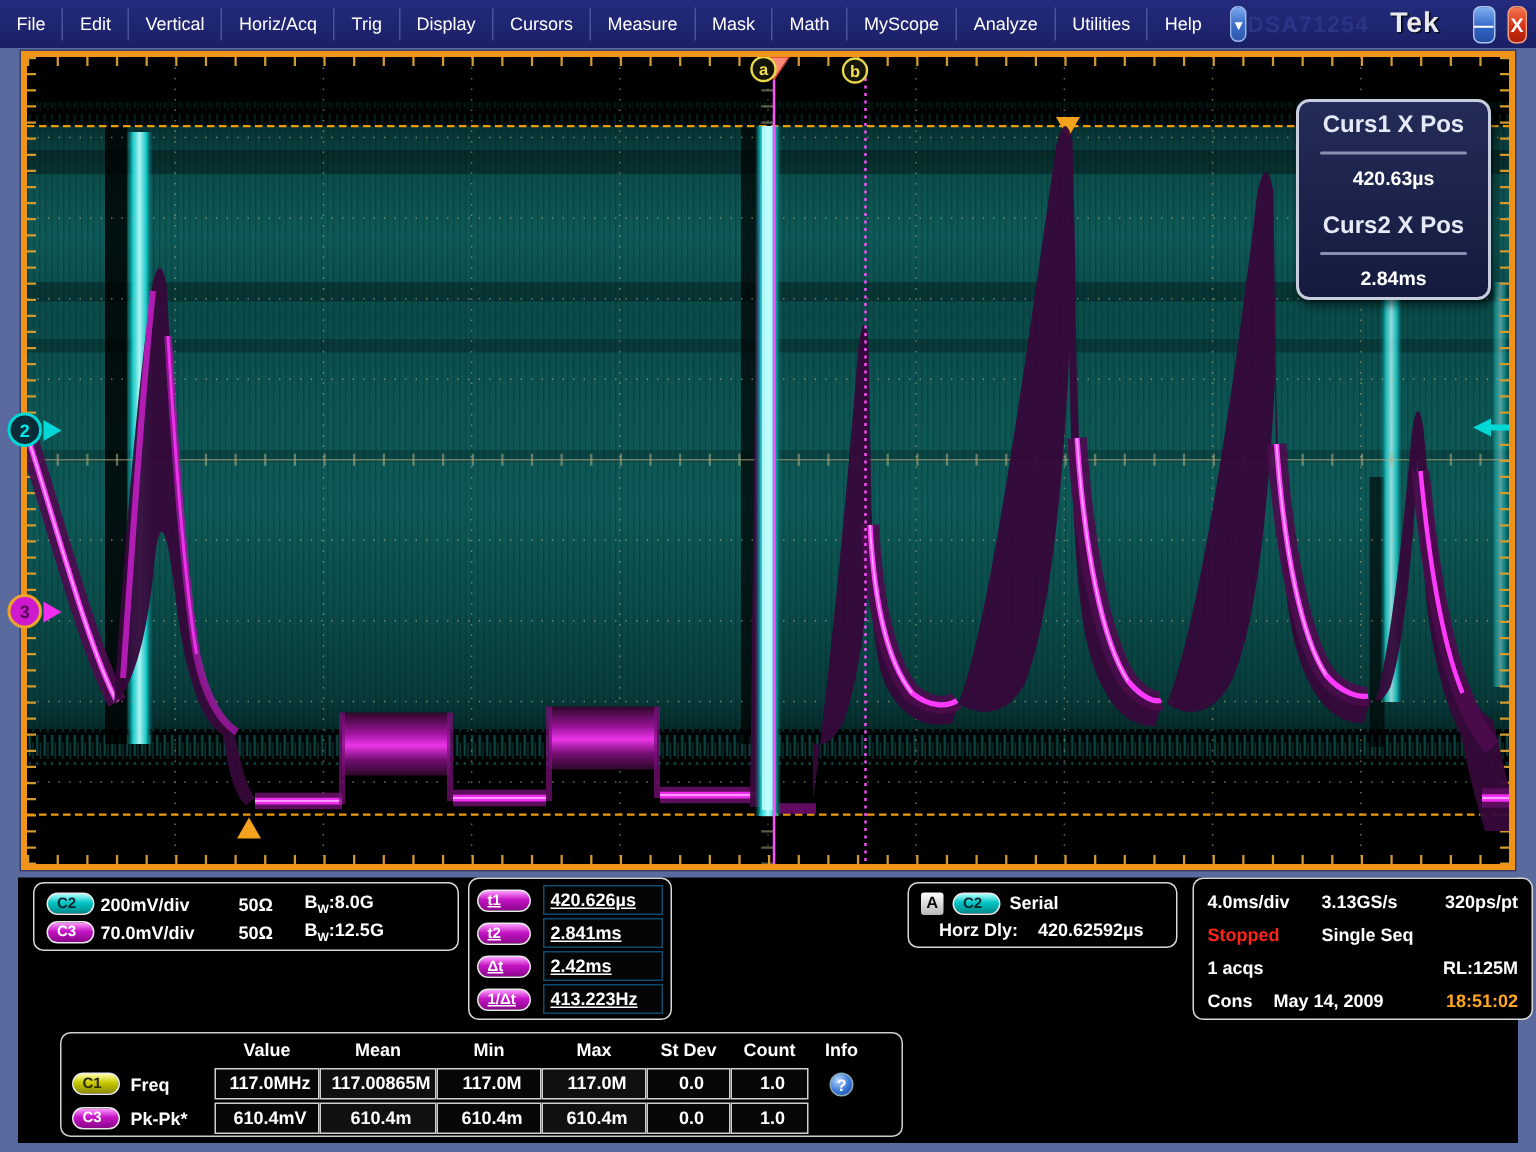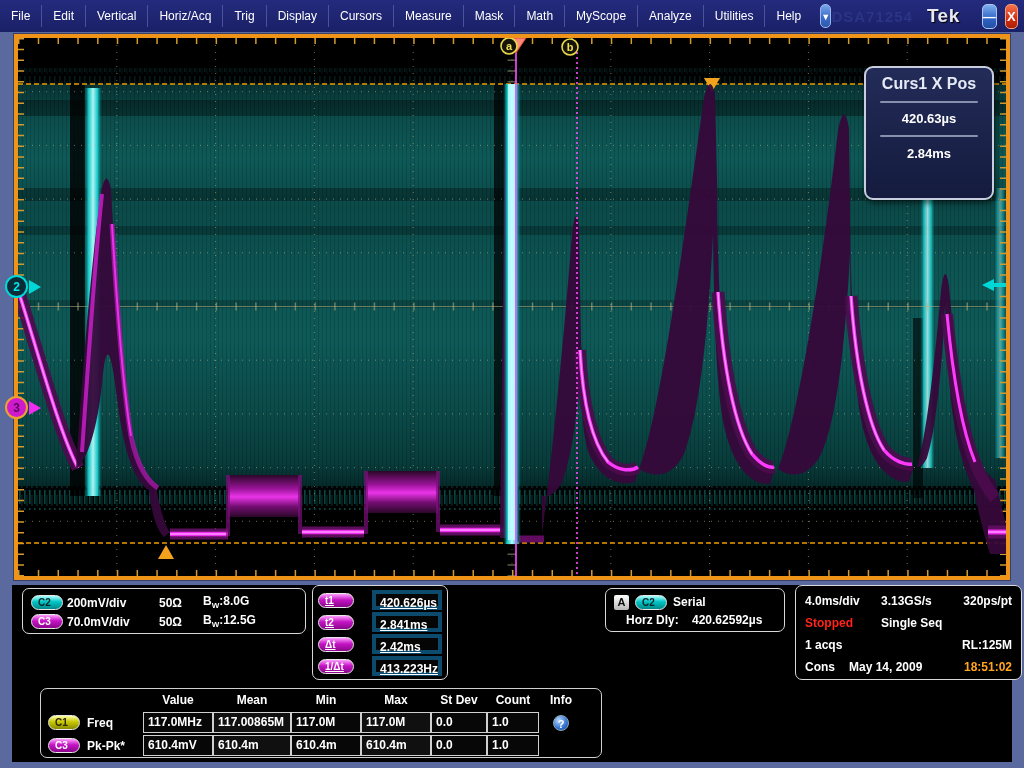--- a/index.html
+++ b/index.html
@@ -61,21 +61,21 @@
 
   .box-scales { left:10px; top:3px; width:284px; height:46px; padding:4px 8px; }
   .scale-row { display:flex; align-items:center; height:19px; font-size:12px; font-weight:bold; }
   .scale-row .sc { width:92px; margin-left:4px; }
   .scale-row .im { width:44px; }
   .bw sub { font-size:8px; }
 
   .box-curs { left:300px; top:0px; width:136px; height:95px; padding:3px 5px;text-decoration:underline; }
   .curs-row { display:flex; align-items:center; height:22px; }
   .curs-row .pill { width:36px; }
-  .cval { flex:1; margin-left:18px; border:4px solid #0c4a6e; height:20px; line-height:19px;
+  .cval { flex:1; margin-left:8px; border:1px solid #0c4a6e; height:20px; line-height:19px;
     padding-left:4px; font-size:12px; font-weight:bold; background:#050505; }
 
   .box-trig { left:593px; top:3px; width:180px; height:44px; padding:4px 8px; font-size:12px; font-weight:bold; }
   .trig-r1 { display:flex; align-items:center; gap:6px; height:18px; }
   .a-badge { width:15px; height:15px; background:linear-gradient(#fff,#b8b8b8); color:#0a0a0a;
     font-size:11px; font-weight:bold; text-align:center; line-height:15px; border-radius:2px; }
   .trig-r2 { height:18px; line-height:18px; padding-left:12px; }
   .trig-r2 span { margin-right:10px; }
 
   .box-acq { left:783px; top:0px; width:227px; height:95px; padding:4px 9px; font-size:12px; font-weight:bold; }
@@ -85,21 +85,21 @@
   .t-orange { color:#ffa51e; }
 
   
   .meas { position:absolute; left:28px; top:103px; width:562px; height:70px;
     border:1px solid #cfcfcf; border-radius:7px; background:#000; color:#fff;
     display:grid; grid-template-columns:98px 70px 78px 70px 70px 56px 52px 44px;
     grid-template-rows:21px 23px 23px; align-items:stretch; padding:1px 4px; }
   .mh { font-size:12px; font-weight:bold; text-align:center; line-height:21px; }
   .mlabel { display:flex; align-items:center; gap:7px; font-size:12px; font-weight:bold; padding-left:3px; }
   .mcell { border:1px solid #d0d0d0; margin:1px 0 1px 0; font-size:12px; font-weight:bold;
-    line-height:19px; padding-left:4px; background:#070707; }
+    line-height:19px; padding-left:4px; background:#070707;text-align:center; }
   .mcell.alt { background:#101010; }
   .micell { border:none; display:flex; align-items:center; justify-content:center; }
   .info-ico { width:16px; height:16px; border-radius:50%;
     background:radial-gradient(circle at 35% 30%, #b8d8fa, #3a78d8 55%, #123c90);
     color:#fff; font-size:11px; font-weight:bold; text-align:center; line-height:16px;
     border:1px solid #8ab; }
 </style>
 </head>
 <body>
 
@@ -320,20 +320,23 @@
       </svg>
 
       <div class="curs-box">
         <div class="curs-cell">
           <span class="curs-label">Curs1 X Pos</span>
         </div>
         <div class="curs-div"></div>
         <div class="curs-cell">
           <span class="curs-value">420.63µs</span>
         </div>
+        <div class="curs-cell">
+          <span class="curs-label">Curs2 X Pos</span>
+        </div>
         <div class="curs-div"></div>
         <div class="curs-cell">
           <span class="curs-value">2.84ms</span>
         </div>
       </div>
 
       <div class="ch-marker" style="left:-13px; top:237px;">
         <div class="ch-bubble ch2-bubble">2</div>
         <div class="arr-r arr-c"></div>
       </div>

